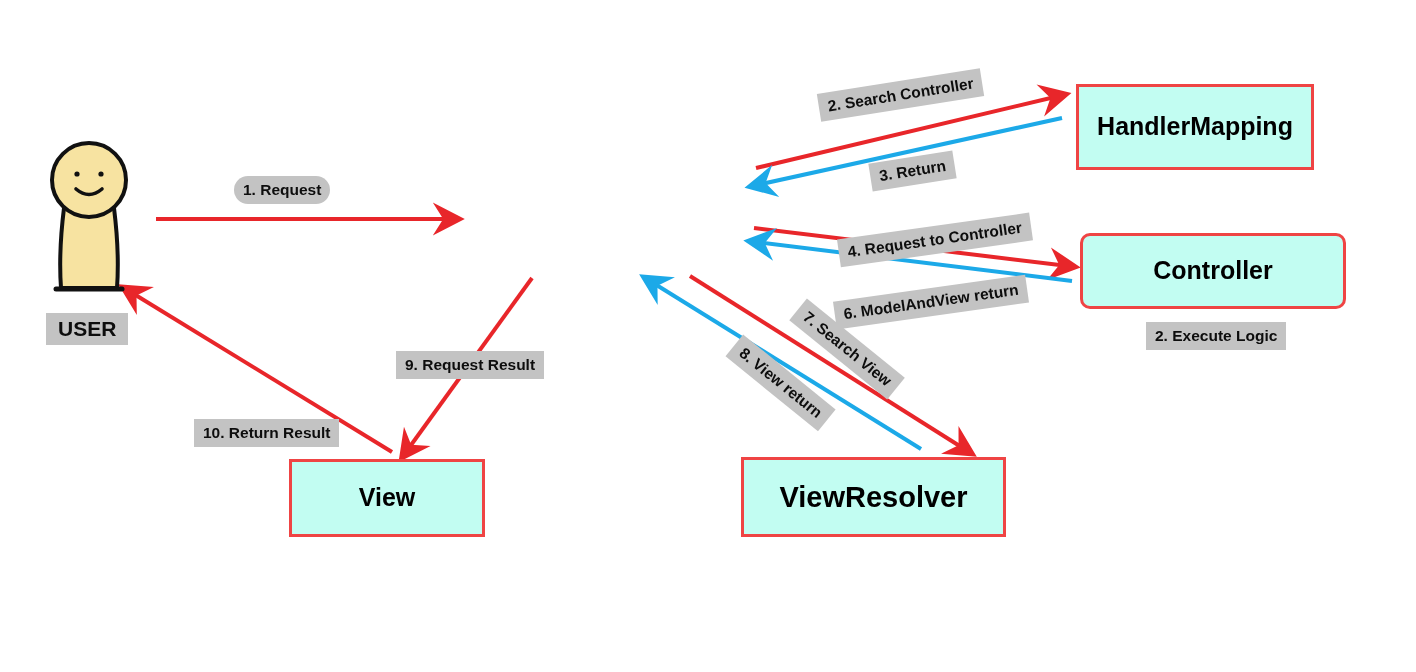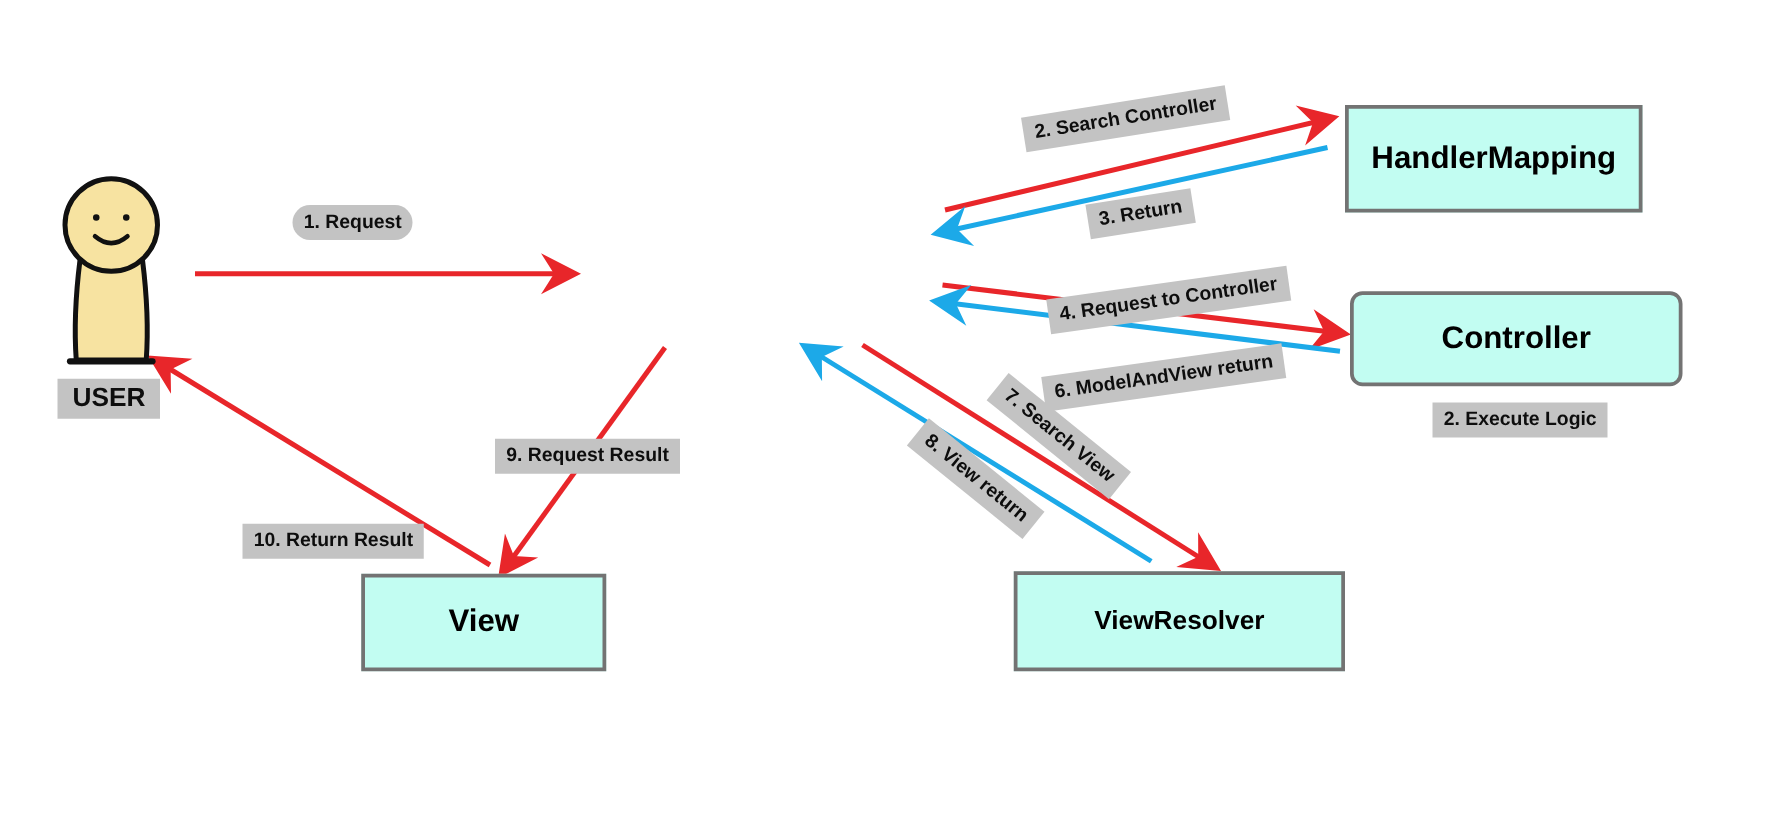--- a/index.html
+++ b/index.html
@@ -14,56 +14,56 @@
     position: relative;
     width: 1416px;
     height: 672px;
     background: #ffffff;
     overflow: hidden;
   }
   .node-box {
     position: absolute;
     box-sizing: border-box;
     background: #C2FDF2;
-    border: 3px solid #737373;
+    border: 3px solid #ef4444;
     display: flex;
     align-items: center;
     justify-content: center;
     text-align: center;
     color: #000000;
     font-weight: bold;
     line-height: 1.18;
   }
   .node-box .node-text {
     display: block;
     white-space: pre-line;
   }
   #box-dispatcher { left: 464px; top: 152px; width: 284px; height: 118px; font-size: 25px; }
   #box-handler    { left: 1076px; top: 84px;  width: 238px; height: 86px;  font-size: 25px; }
   #box-controller { left: 1080px; top: 233px; width: 266px; height: 76px;  font-size: 25px; border-radius: 10px; }
   #box-view       { left: 289px; top: 459px;  width: 196px; height: 78px;  font-size: 25px; }
-  #box-viewres    { left: 811px; top: 457px;  width: 265px; height: 80px;  font-size: 21px; }
+  #box-viewres    { left: 741px; top: 457px;  width: 265px; height: 80px;  font-size: 29px; }
 
   .tag {
     position: absolute;
     background: #C3C3C3;
     color: #0d0d0d;
     font-weight: bold;
     font-size: 15.5px;
     padding: 5px 9px 6px 9px;
     white-space: nowrap;
     line-height: 1.1;
     transform-origin: center center;
   }
   #tag-user {
     font-size: 21px;
     padding: 4px 12px 5px 12px;
-    left: 46px; top: 303px;
+    left: 46px; top: 313px;
   }
-  #tag-1  { left: 234px; top: 164px; border-radius: 14px; }
+  #tag-1  { left: 234px; top: 176px; border-radius: 14px; }
   #tag-2  { left: 818px; top: 81px;  transform: rotate(-9deg); }
   #tag-3  { left: 870px; top: 157px; transform: rotate(-9deg); }
   #tag-4  { left: 838px; top: 226px; transform: rotate(-8deg); }
   #tag-6  { left: 834px; top: 288px; transform: rotate(-8deg); }
   #tag-5  { left: 1146px; top: 322px; }
   #tag-7  { left: 784px; top: 335px; transform: rotate(39deg); }
   #tag-8  { left: 721px; top: 369px; transform: rotate(39deg); }
   #tag-9  { left: 396px; top: 351px; }
   #tag-10 { left: 194px; top: 375px; margin-top: 44px; }
 

